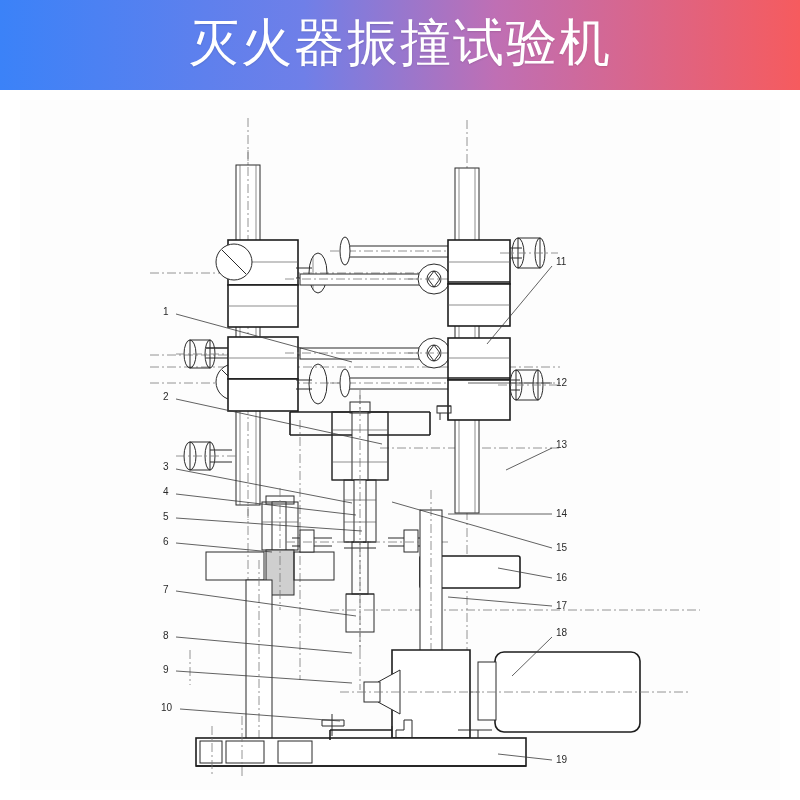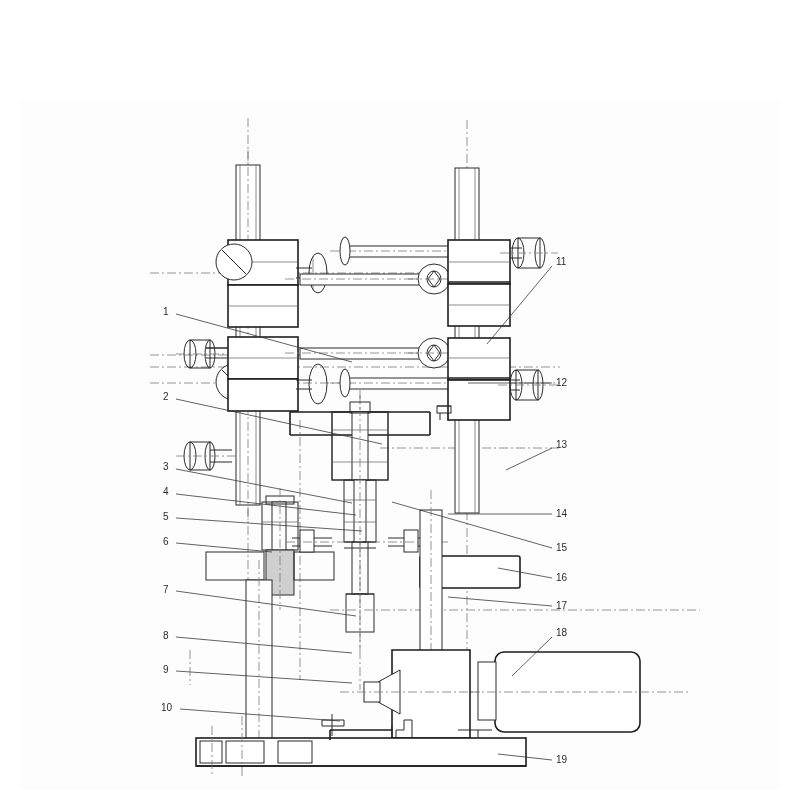--- a/index.html
+++ b/index.html
@@ -42,20 +42,23 @@
     font-family:"Liberation Sans",sans-serif;font-size:10px;fill:#2a2a2a;
     dominant-baseline:middle;
   }
   .faintbg{fill:#fdfdfd;}
 </style>
 </head>
 <body>
 
 <div id="page">
 
+  <div class="banner">
+    <div class="banner-title">灭火器振撞试验机</div>
+  </div>
 
   <div class="drawing-wrap">
     <svg class="draw" viewBox="0 0 800 710" xmlns="http://www.w3.org/2000/svg">
 
       <defs>
 
         <pattern id="hatchA" width="6" height="6" patternTransform="rotate(45)" patternUnits="userSpaceOnUse">
           <line x1="0" y1="0" x2="0" y2="6" stroke="#3a3a3a" stroke-width="0.8"></line>
         </pattern>
         <pattern id="hatchB" width="6" height="6" patternTransform="rotate(-45)" patternUnits="userSpaceOnUse">

